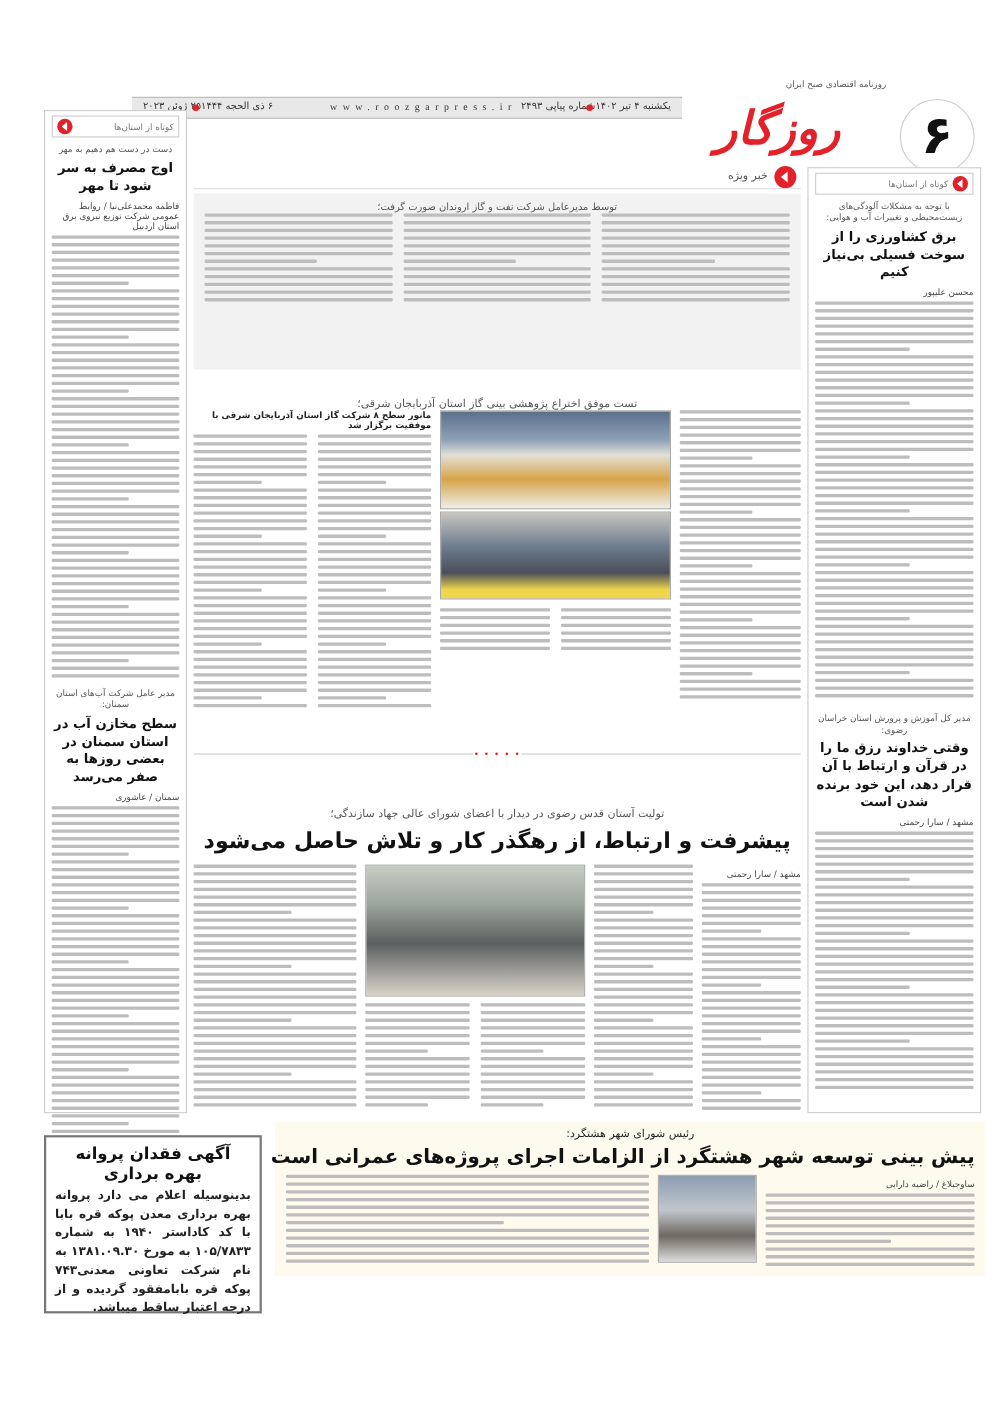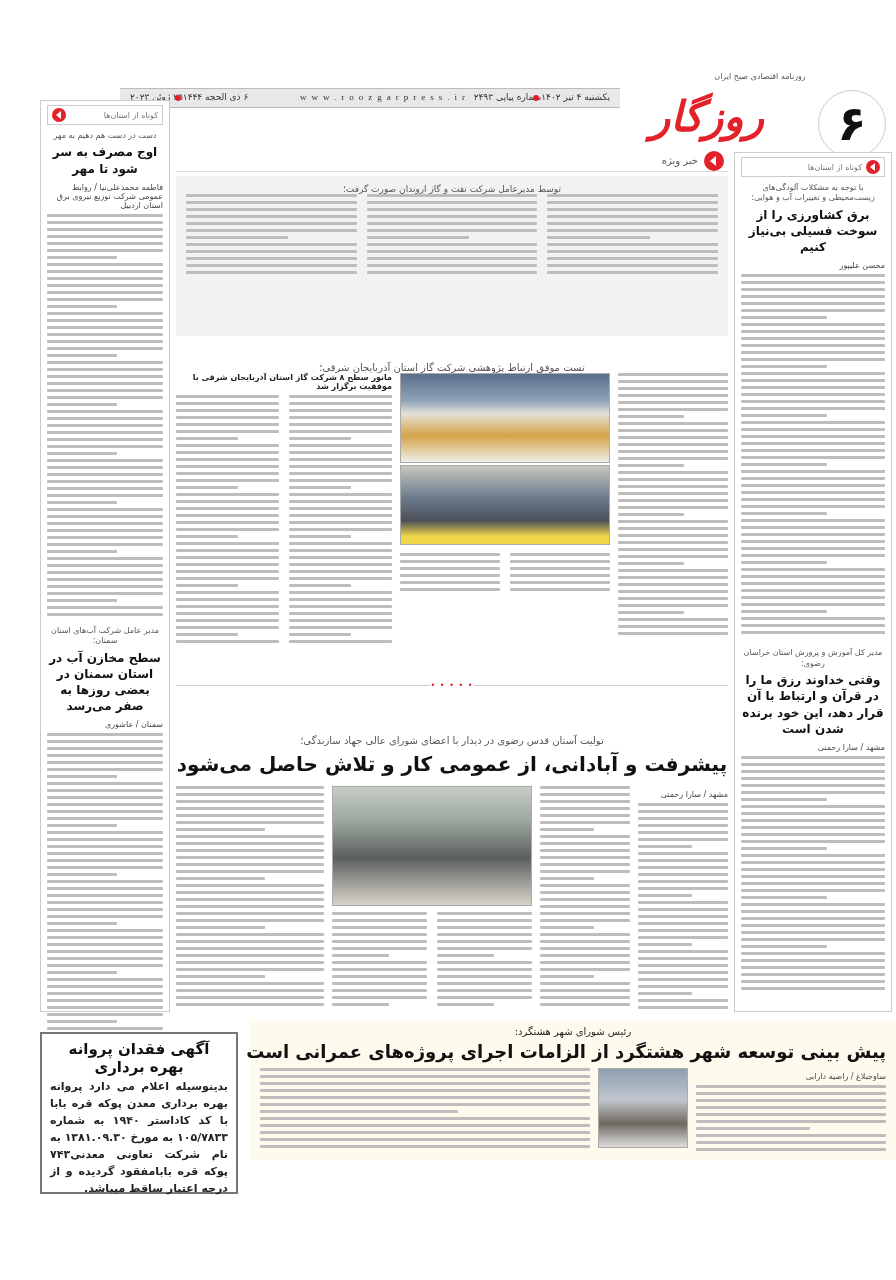--- a/index.html
+++ b/index.html
@@ -343,21 +343,21 @@
         <i style="width: 100%; margin-right: auto; margin-left: 0px;"></i>
         <i style="width: 100%; margin-right: auto; margin-left: 0px;"></i>
         <i style="width: 100%; margin-right: auto; margin-left: 0px;"></i>
         <i style="width: 100%; margin-right: auto; margin-left: 0px;"></i>
         <i style="width: 100%; margin-right: auto; margin-left: 0px;"></i>
       </div>
   </div>
 </div>
 
 <div class="abs" style="top:362px; left:176px; width:552px; height:310px;">
-  <div class="art-kicker" style="font-size:10px;">تست موفق ارتباط پژوهشی شرکت گاز استان آذربایجان شرقی؛</div>
+  <div class="art-kicker" style="font-size:10px;">تست موفق اختراع پژوهشی بینی گاز استان آذربایجان شرقی؛</div>
   <div style="display:flex; gap:8px; direction:rtl;">
     <div style="width:110px" class="body-lines" id="a2c1">
         <i style="width: 100%; margin-right: auto; margin-left: 0px;"></i>
         <i style="width: 100%; margin-right: auto; margin-left: 0px;"></i>
         <i style="width: 100%; margin-right: auto; margin-left: 0px;"></i>
         <i style="width: 100%; margin-right: auto; margin-left: 0px;"></i>
         <i style="width: 100%; margin-right: auto; margin-left: 0px;"></i>
         <i style="width: 100%; margin-right: auto; margin-left: 0px;"></i>
         <i style="width: 60%; margin-right: auto; margin-left: 0px;"></i>
         <i style="width: 100%; margin-right: auto; margin-left: 0px;"></i>
@@ -496,21 +496,21 @@
       </div>
     </div>
   </div>
 </div>
 
 <div class="abs divider"></div>
 <div class="abs divider-dots">• • • • •</div>
 
 <div class="abs" style="top:735px; left:176px; width:552px; height:280px;">
   <div class="art-kicker" style="font-size:10px;">تولیت آستان قدس رضوی در دیدار با اعضای شورای عالی جهاد سازندگی؛</div>
-  <div class="art-title" style="font-size:20px; margin:6px 0 10px;">پیشرفت و آبادانی، از عمومی کار و تلاش حاصل می‌شود</div>
+  <div class="art-title" style="font-size:20px; margin:6px 0 10px;">پیشرفت و ارتباط، از رهگذر کار و تلاش حاصل می‌شود</div>
   <div style="display:flex; gap:8px; direction:rtl;">
     <div style="width:90px">
       <div class="byline">مشهد / سارا رحمتی</div>
       <div class="body-lines" id="a3c1">
           <i style="width: 100%; margin-right: auto; margin-left: 0px;"></i>
           <i style="width: 100%; margin-right: auto; margin-left: 0px;"></i>
           <i style="width: 100%; margin-right: auto; margin-left: 0px;"></i>
           <i style="width: 100%; margin-right: auto; margin-left: 0px;"></i>
           <i style="width: 100%; margin-right: auto; margin-left: 0px;"></i>
           <i style="width: 100%; margin-right: auto; margin-left: 0px;"></i>

